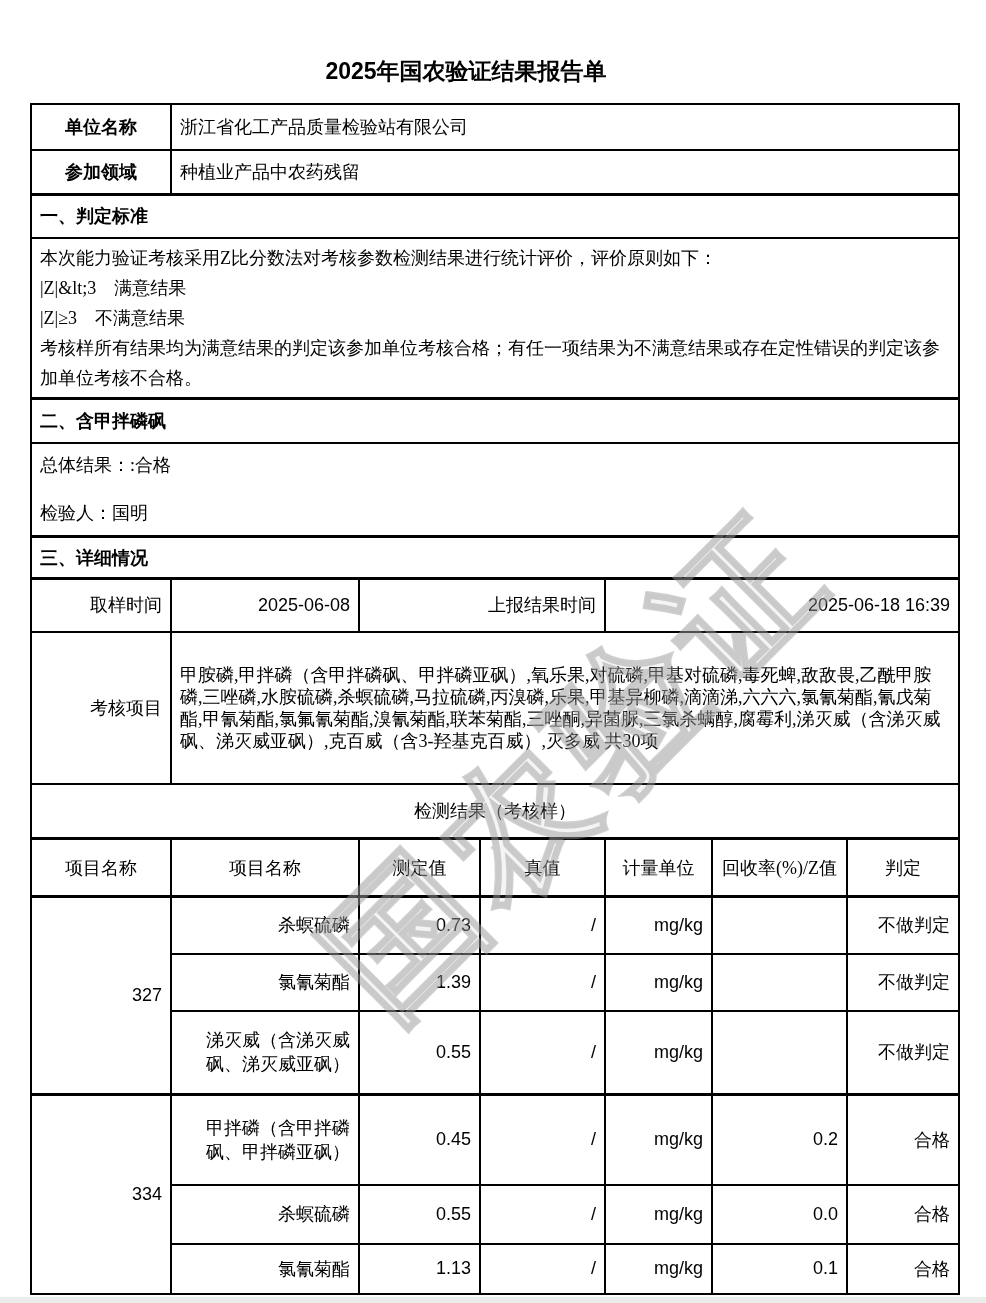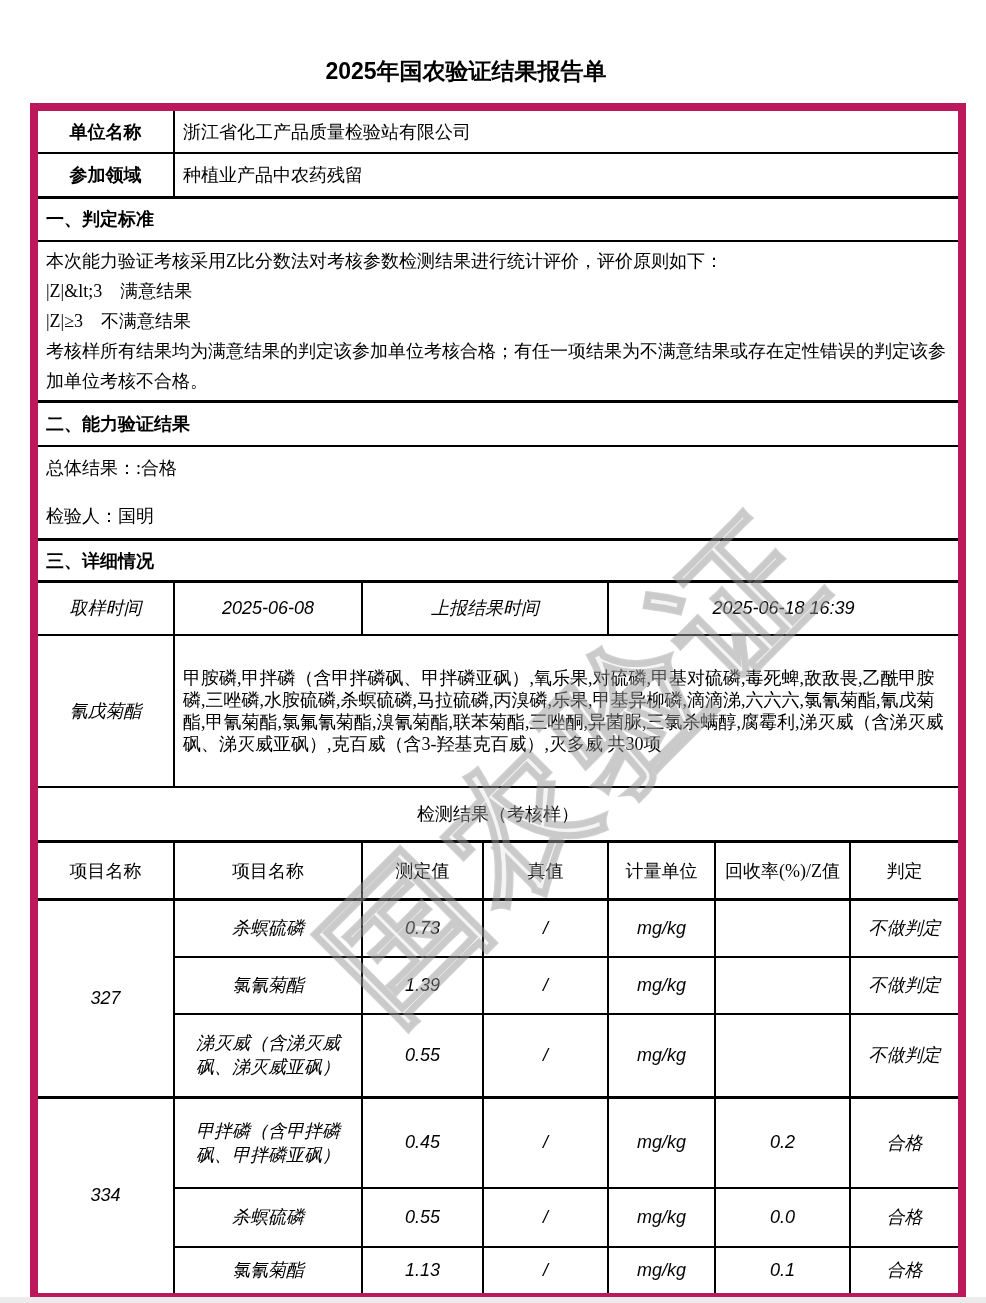--- a/index.html
+++ b/index.html
@@ -19,21 +19,21 @@
     font-family: "Liberation Sans", "DejaVu Sans", sans-serif;
     font-size: 23px;
     line-height: 32px;
     font-weight: bold;
     text-align: center;
   }
   table.main {
     width: 928px;
     border-collapse: collapse;
     table-layout: fixed;
-    border: 8px solid #be185d;
+    border: 2px solid #be185d;
   }
   table.main td {
     border: 2px solid #000;
     padding: 4px 8px;
     font-size: 18px;
     vertical-align: middle;
     overflow: hidden;
   }
   tr.sep td { border-top-width: 3px; }
   .lbl {
@@ -46,21 +46,21 @@
     font-weight: bold;
     font-size: 19px;
     text-align: left;
     padding-left: 12px;
   }
   .para-cell { padding: 6px 12px; line-height: 30px; text-align: left; }
   .para-line { min-height: 30px; }
   .overall-cell { padding: 8px 12px; vertical-align: top; }
   .overall-line { line-height: 28px; }
   .overall-line + .overall-line { margin-top: 20px; }
-  .center { text-align: center; font-style: italic; }
+  .center { text-align: right; }
   .num { font-family: "Liberation Sans", "DejaVu Sans", sans-serif; }
   .items-cell { line-height: 22px; text-align: left; padding: 4px 10px; }
   .caption-cell { text-align: center; font-size: 19px; }
   .thead-cell { text-align: center; font-size: 18px; line-height: 26px; padding: 2px 6px; }
   
   .r-info1 td { height: 46px; }
   .r-info2 td { height: 44px; }
   .r-head td { height: 44px; }
   .r-para td { height: 156px; }
   .r-overall td { height: 94px; }
@@ -145,21 +145,21 @@
       <tr class="r-para">
         <td colspan="7" class="para-cell">
           <div class="para-line">本次能力验证考核采用Z比分数法对考核参数检测结果进行统计评价，评价原则如下：</div>
           <div class="para-line">|Z|&amp;lt;3　满意结果</div>
           <div class="para-line">|Z|≥3　不满意结果</div>
           <div class="para-line">考核样所有结果均为满意结果的判定该参加单位考核合格；有任一项结果为不满意结果或存在定性错误的判定该参加单位考核不合格。</div>
         </td>
       </tr>
 
       <tr class="r-head sep">
-        <td colspan="7" class="heading-cell">二、能力验证结果</td>
+        <td colspan="7" class="heading-cell">二、含甲拌磷砜</td>
       </tr>
 
       <tr class="r-overall">
         <td colspan="7" class="overall-cell">
           <div class="overall-line">总体结果：:合格</div>
           <div class="overall-line">检验人：国明</div>
         </td>
       </tr>
 
       <tr class="r-head3 sep">
@@ -167,21 +167,21 @@
       </tr>
 
       <tr class="r-sampling sep">
         <td class="center">取样时间</td>
         <td class="center num">2025-06-08</td>
         <td colspan="2" class="center">上报结果时间</td>
         <td colspan="3" class="center num">2025-06-18 16:39</td>
       </tr>
 
       <tr class="r-items">
-        <td class="center">氰戊菊酯</td>
+        <td class="center">考核项目</td>
         <td colspan="6" class="items-cell">甲胺磷,甲拌磷（含甲拌磷砜、甲拌磷亚砜）,氧乐果,对硫磷,甲基对硫磷,毒死蜱,敌敌畏,乙酰甲胺磷,三唑磷,水胺硫磷,杀螟硫磷,马拉硫磷,丙溴磷,乐果,甲基异柳磷,滴滴涕,六六六,氯氰菊酯,氰戊菊酯,甲氰菊酯,氯氟氰菊酯,溴氰菊酯,联苯菊酯,三唑酮,异菌脲,三氯杀螨醇,腐霉利,涕灭威（含涕灭威砜、涕灭威亚砜）,克百威（含3-羟基克百威）,灭多威 共30项</td>
       </tr>
 
       <tr class="r-caption">
         <td colspan="7" class="caption-cell">检测结果（考核样）</td>
       </tr>
 
       <tr class="r-thead sep">
         <td class="thead-cell">项目名称</td>
         <td class="thead-cell">项目名称</td>

